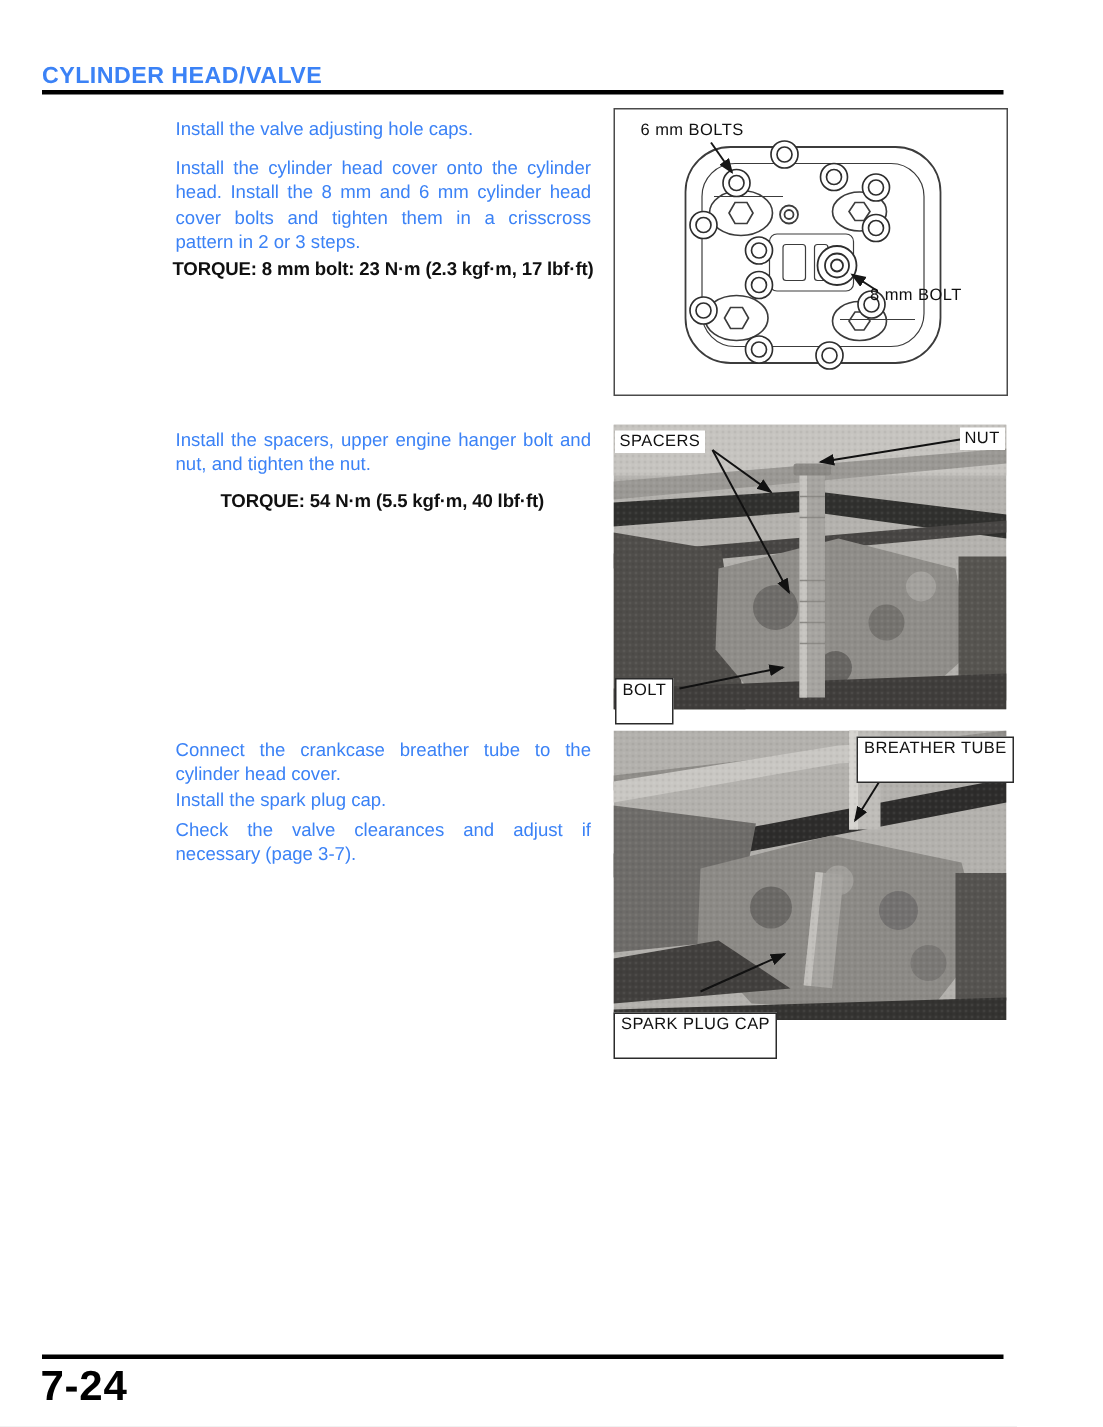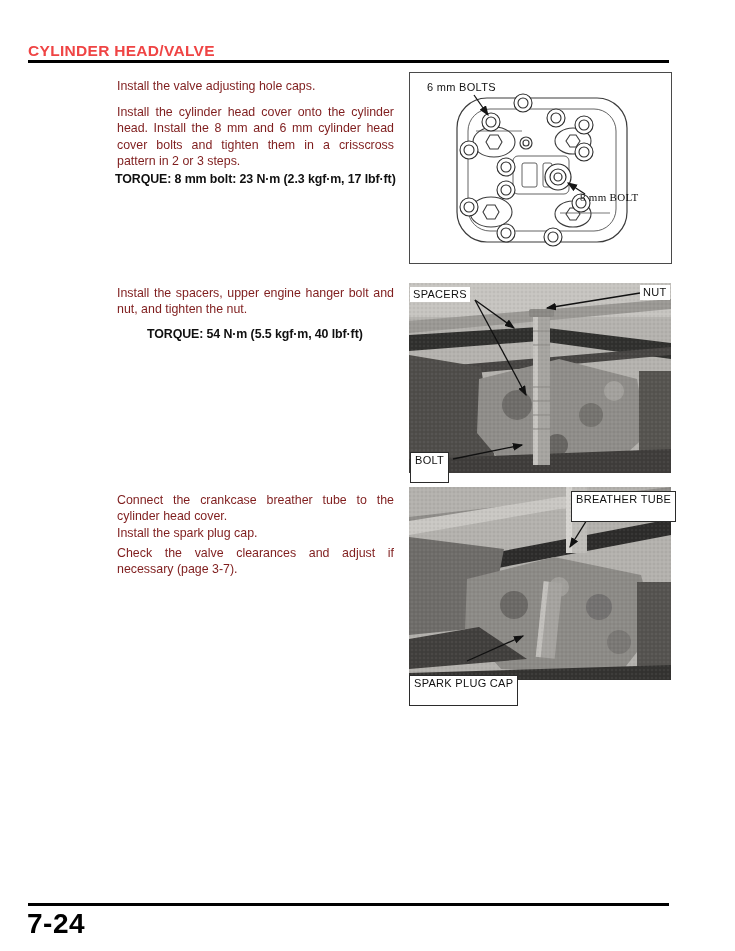--- a/index.html
+++ b/index.html
@@ -4,27 +4,27 @@
 <style>
   html,body{margin:0;padding:0;background:#e8e8e8;}
   .page{
     position:relative;width:735px;height:951px;background:#ffffff;
     font-family:"Liberation Sans", sans-serif;color:#161616;overflow:hidden;
     margin:0 auto;
   }
   
   .header-title{
     position:absolute;left:28px;top:42px;font-size:15.5px;font-weight:bold;
-    letter-spacing:.3px;color:#ef4444;
+    letter-spacing:.3px;color:#3b82f6;
   }
   .header-rule{position:absolute;left:28px;top:60px;width:641px;height:3px;background:#000;}
   
   .tblock{
     position:absolute;left:117px;width:277px;font-size:12.4px;line-height:16.4px;
-    text-align:justify;color:#7f1d1d;
+    text-align:justify;color:#3b82f6;
   }
   .tblock .line{display:block;}
   .torque{
     position:absolute;left:115px;font-size:12.4px;font-weight:bold;white-space:nowrap;
     letter-spacing:-0.1px;color:#101010;
   }
   
   .figure{position:absolute;background:#fff;text-align:right;}
   .figure svg{display:block;}
   #fig1{left:409px;top:72px;width:261px;height:190px;border:1.5px solid #4a4a4a;}
@@ -127,21 +127,21 @@
         <circle cx="148" cy="104" r="13"></circle>
         <circle cx="148" cy="104" r="8" fill="none"></circle>
         <circle cx="148" cy="104" r="4" fill="none"></circle>
       </g>
       <g>
         <line x1="64" y1="22" x2="78" y2="42" stroke="#161616" stroke-width="1.3" marker-end="url(#m1)"></line>
         <line x1="175" y1="121" x2="158" y2="110" stroke="#161616" stroke-width="1.3" marker-end="url(#m1)"></line>
       </g>
     </svg>
     <div class="fig-label plain" style="left:17px;top:8px;">6 mm BOLTS</div>
-    <div class="fig-label plain" style="left:170px;top:118px;font-family:Liberation Serif, serif;">8 mm BOLT</div>
+    <div class="fig-label plain" style="left:170px;top:118px;">8 mm BOLT</div>
   </div>
 
   <div class="figure" id="fig2">
     <svg width="262" height="190" viewBox="0 0 262 190">
       <defs>
         <marker id="m2" markerWidth="9" markerHeight="8" refX="7" refY="3" orient="auto">
           <path d="M0,0 L8,3 L0,6 z" fill="#111"></path>
         </marker>
         <pattern id="ht2" width="4" height="4" patternUnits="userSpaceOnUse">
           <circle cx="1" cy="1" r="0.7" fill="#000" opacity="0.10"></circle>

